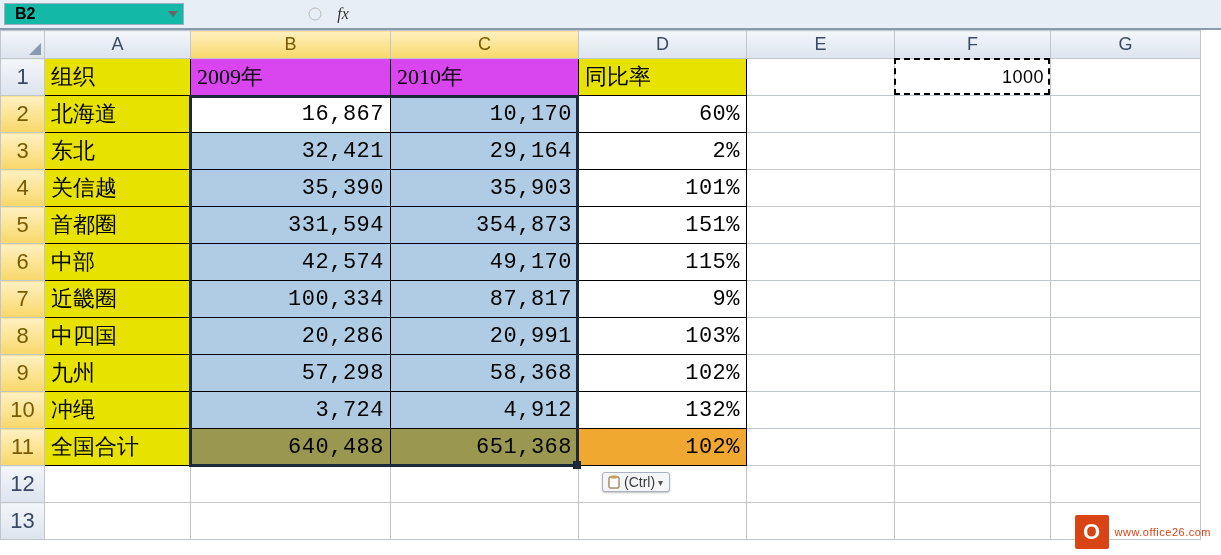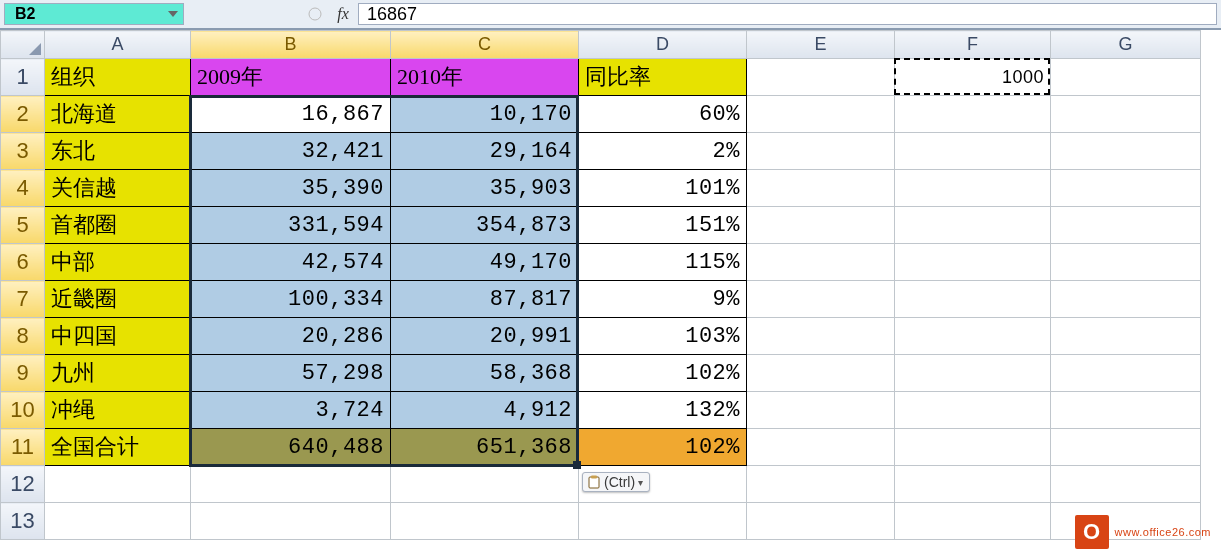--- a/index.html
+++ b/index.html
@@ -17,21 +17,21 @@
     .formula-bar {
       display: flex;
       align-items: center;
       height: 30px;
       border-bottom: 2px solid #8a9bb0;
       background: #e8eef5;
       padding: 0 4px;
     }
     .name-box {
       width: 180px;
-      background: #5eead4;
+      background: #14b8a6;
       border: 1px solid #a0acc0;
       height: 22px;
       display: flex;
       align-items: center;
       padding: 0 24px 0 10px;
       position: relative;
       font-family: Arial, sans-serif;
       font-weight: bold;
       font-size: 16px;
       margin-right: 120px;
@@ -210,23 +210,20 @@
           <path d="M0 0 L10 0 L5 6 Z" fill="#666"></path>
         </svg>
     </span>
   </div>
   <span class="fx-cancel">
     <svg width="14" height="14" viewBox="0 0 14 14">
         <circle cx="7" cy="7" r="6" fill="none" stroke="#bbb" stroke-width="1"></circle>
       </svg>
   </span>
   <span class="fx-label">fx</span>
-  <div class="formula-input">
-    <span>16867</span>
-  </div>
 </div>
 
 <div class="grid-wrap">
 <table class="grid">
   <colgroup>
     <col style="width:44px">
     <col class="cA">
         <col class="cB">
         <col class="cC">
         <col class="cD">
@@ -379,21 +376,21 @@
     <td></td>
     <td></td>
   </tr>
 </tbody>
     </table>
 
 <div class="selection" style="left:189px; top:65px; width:390px; height:372px;"></div>
 
 <div class="marquee" style="left:894px; top:28px; width:156px; height:37px;"></div>
 
-<div class="paste-tag" style="left:582px; top:442px;justify-content:flex-end;">
+<div class="paste-tag" style="left:602px; top:442px;justify-content:flex-end;">
   <span class="clip-icon">
     <svg width="12" height="14" viewBox="0 0 12 14">
       <rect x="1" y="2" width="10" height="11" rx="1" fill="#fff" stroke="#7a5a20"></rect>
       <rect x="3" y="0.5" width="6" height="3" rx="1" fill="#c9a050"></rect>
     </svg>
   </span>
   <span>(Ctrl)</span>
   <span class="dd">▾</span>
 </div>
 

